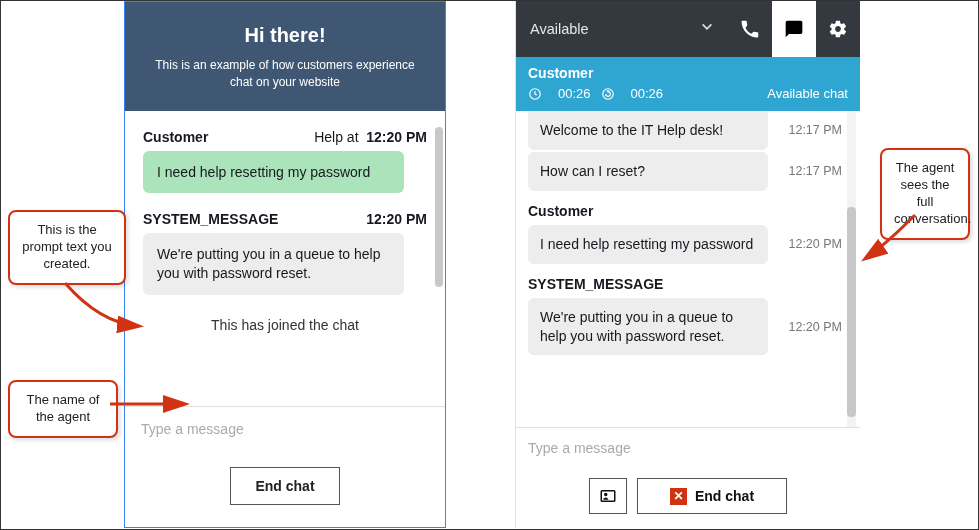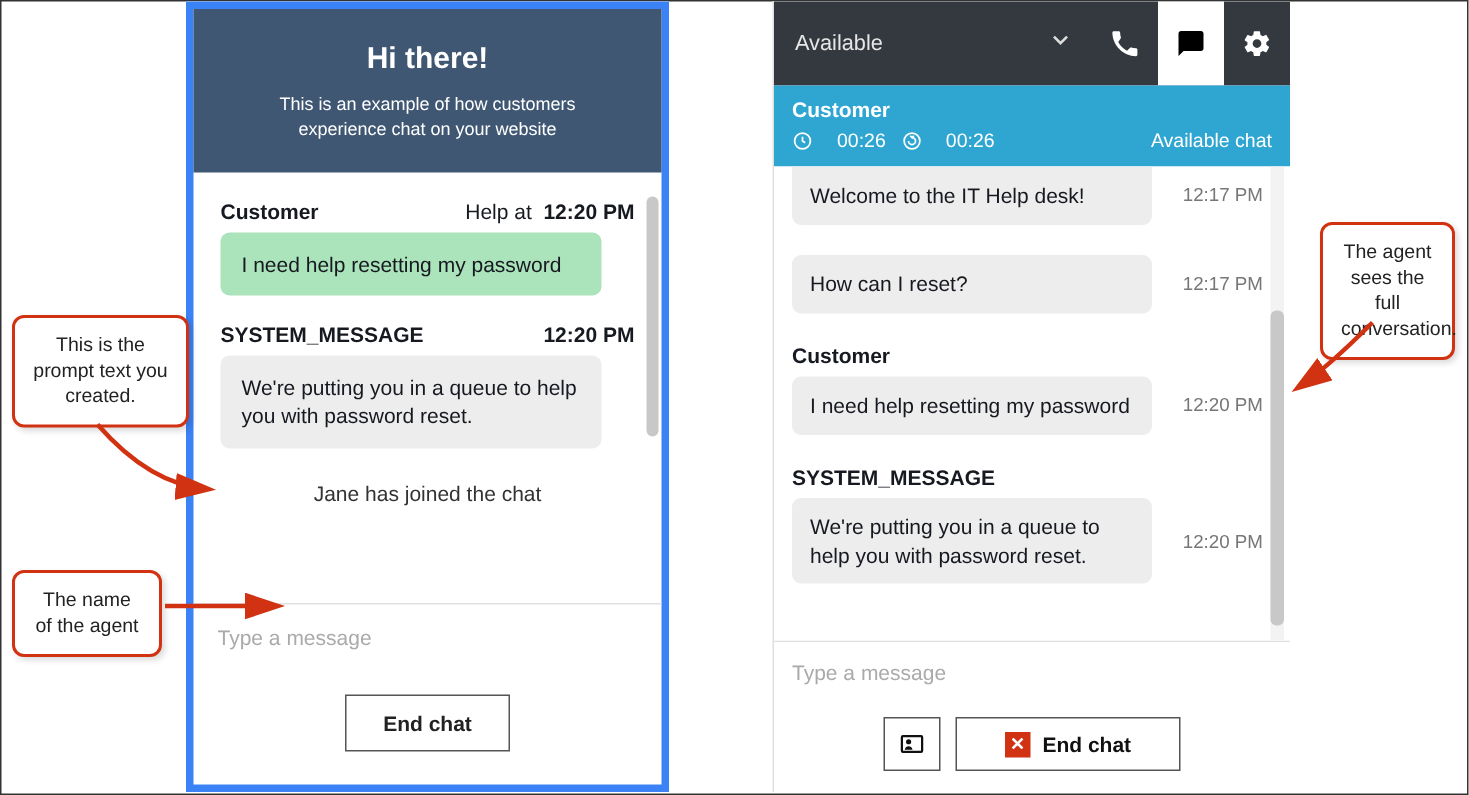--- a/index.html
+++ b/index.html
@@ -12,21 +12,21 @@
       font-size: 14px;
       color: #16191f;
     }
     .border-frame { position: absolute; inset: 0; border: 1px solid #333; }
 
     
     .cust-panel {
       position: absolute;
       left: 124px; top: 1px;
       width: 322px; height: 527px;
-      border: 5px solid #3b82f6;
+      border: 1px solid #3b82f6;
       background: #fff;
       display: flex; flex-direction: column;
     }
     .cust-header {
       background: #3f5773;
       color: #fff;
       text-align: center;
       padding: 22px 28px 20px;
     }
     .cust-header h2 { font-size: 20px; font-weight: 600; margin-bottom: 10px; }
@@ -92,21 +92,21 @@
     .agent-customer .row2 { display:flex; justify-content: space-between; align-items:center; margin-top:5px; font-size: 13px; }
     .agent-customer .timers { display: flex; gap: 10px; align-items:center;}
     .agent-customer .timer { display: flex; gap: 16px; align-items:center;}
     .agent-body {
       flex:1; overflow:hidden; position:relative;
       padding: 0 12px 6px;
       background: #fff;
     }
     .agent-scroll-track { position:absolute; right:4px; top:0; width:9px; height:100%; background:#f3f3f3; }
     .agent-scroll-thumb { position:absolute; right:4px; top:96px; width:9px; height:210px; background:#c8c8c8; border-radius:4px; }
-    .amsg-row { display:flex; align-items:center; gap:20px; margin-bottom:20px; }
+    .amsg-row { display:flex; align-items:center; gap:20px; margin-bottom:2px; }
     .amsg-bubble {
       background:#ededed; border-radius:6px; padding:10px 12px;
       font-size:14px; flex:1; line-height:1.35;
     }
     .amsg-time { font-size:12.5px; color:#777; min-width:54px; text-align:right; padding-right:6px;}
     .amsg-sender { font-weight:700; font-size:14px; margin: 12px 0 6px; }
     .agent-input-area { border-top:1px solid #e0e0e0; padding:12px 12px; }
     .agent-input { color:#aaa; font-size:14px; }
     .agent-footer { display:flex; gap:10px; padding:10px 12px 14px; justify-content:center;}
     .sq-btn {
@@ -149,21 +149,21 @@
       </span>
     </div>
     <div class="bubble green">I need help resetting my password</div>
 
     <div class="msg-header">
       <span>SYSTEM_MESSAGE</span>
       <span class="right"><b>12:20 PM</b></span>
     </div>
     <div class="bubble grey">We're putting you in a queue to help you with password reset.</div>
 
-    <div class="join-text">Jane has joined the chat</div>
+    <div class="join-text">This has joined the chat</div>
   </div>
 
   <div class="cust-input-area">
     <div class="cust-input">Type a message</div>
     <div class="cust-endchat">
       <button>End chat</button>
     </div>
   </div>
 </div>
 
@@ -268,21 +268,21 @@
   <svg width="90" height="60">
       <defs>
         <marker id="ah1" markerWidth="10" markerHeight="10" refX="7" refY="3" orient="auto">
           <path d="M0,0 L0,6 L9,3 z" fill="#d13212"></path>
         </marker>
       </defs>
   <path d="M5 5 Q 40 45 78 48" stroke="#d13212" stroke-width="3" fill="none" marker-end="url(#ah1)"></path>
     </svg>
 </div>
 
-<div class="callout" style="left:8px;top:380px;width:100px;">The name of the agent</div>
+<div class="callout" style="left:8px;top:380px;width:110px;">The name of the agent</div>
 <div class="arrow" style="left:108px;top:392px;">
   <svg width="90" height="30">
       <defs>
         <marker id="ah2" markerWidth="10" markerHeight="10" refX="7" refY="3" orient="auto">
           <path d="M0,0 L0,6 L9,3 z" fill="#d13212"></path>
         </marker>
       </defs>
   <path d="M2 12 L76 12" stroke="#d13212" stroke-width="3" fill="none" marker-end="url(#ah2)"></path>
     </svg>
 </div>

